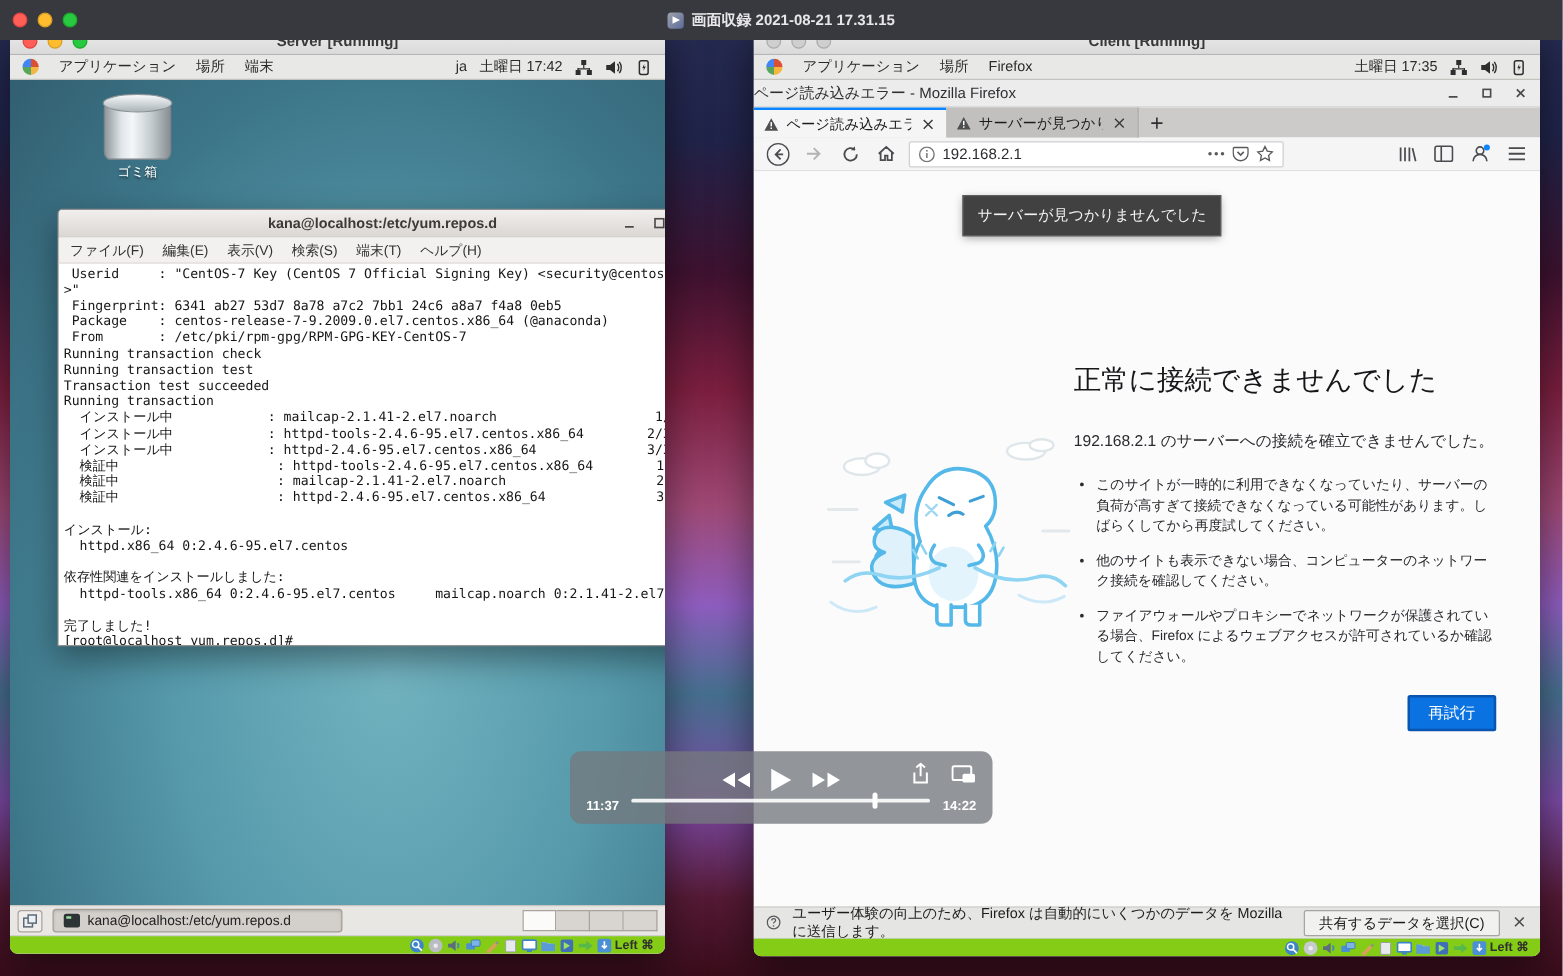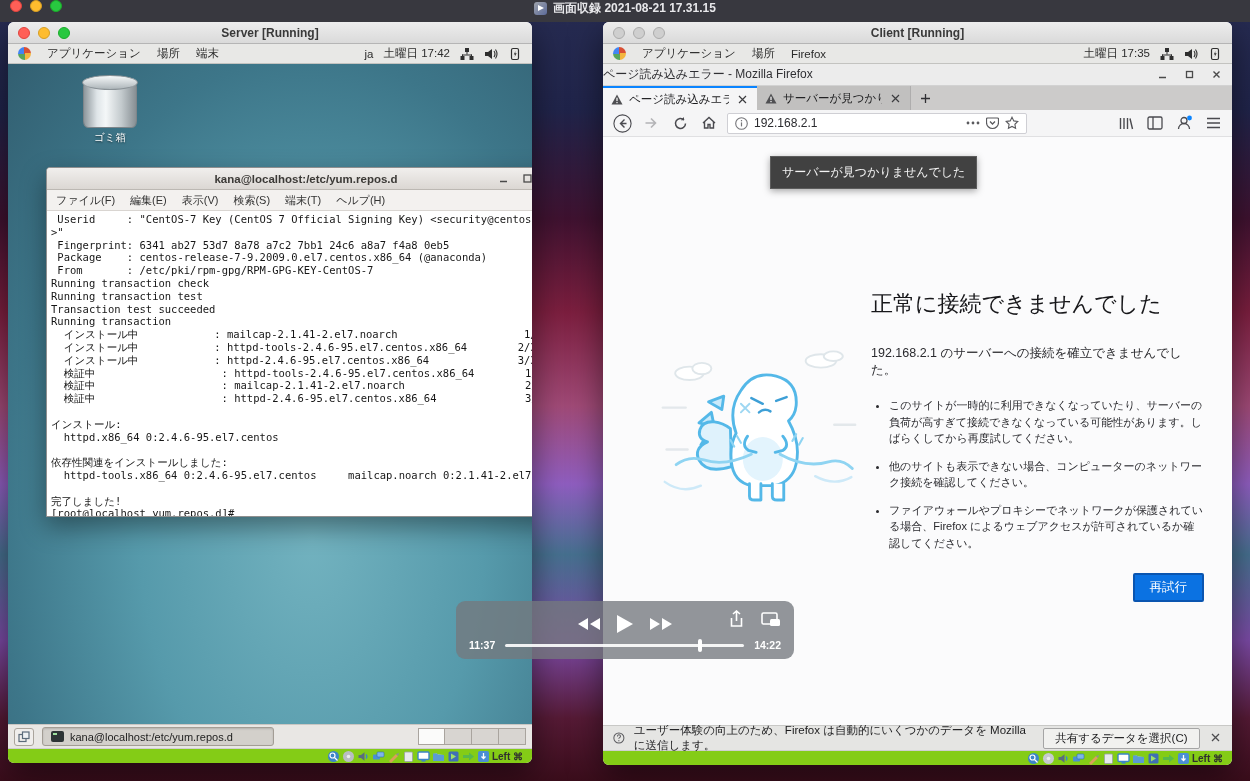--- a/index.html
+++ b/index.html
@@ -3,21 +3,21 @@
 <meta charset="utf-8">
 <style>
   * { margin:0; padding:0; box-sizing:border-box; }
   html,body { width:1250px; height:781px; overflow:hidden; }
   body {
     position:relative;
     font-family:"Liberation Sans",sans-serif;
     background:linear-gradient(180deg,#272c52 0%,#20244a 14%,#3f1230 28%,#7c1f3f 40%,#a04a77 52%,#8f5ec0 62%,#46708f 71%,#7b4aa5 82%,#551a35 92%,#3a0d1b 100%);
   }
   
-  .macbar { position:absolute; left:0; top:0; right:0; height:22px; background:#38383f; display:flex; z-index:5; }
+  .macbar { position:absolute; left:0; top:0; right:0; height:32px; background:#38383f; display:flex; align-items:center; z-index:5; }
   .tl-group { display:flex; gap:8px; padding-left:10px; }
   .tl { width:12px; height:12px; border-radius:50%; }
   .tl.red{background:#ff5f57;border:1px solid #e0443e;} .tl.yel{background:#febc2e;border:1px solid #d69e24;} .tl.grn{background:#28c840;border:1px solid #1aab29;}
   .tl.inact{background:#cfcfcf;border:1px solid #ababab;}
   .macbar-title { position:absolute; left:0; right:0; text-align:center; color:#e7e7ea; font-size:12px; font-weight:bold; display:flex; justify-content:center; align-items:center; gap:6px; }
   .qt-icon { width:13px; height:13px; border-radius:3px; background:linear-gradient(135deg,#9fa3ab,#5b6a9a); display:inline-block; position:relative; }
   .qt-icon:after{content:"";position:absolute;left:4px;top:3px;border-left:6px solid #fff;border-top:3.5px solid transparent;border-bottom:3.5px solid transparent;}
 
   
   .vm { position:absolute; display:flex; flex-direction:column; background:#fff; box-shadow:0 12px 32px rgba(0,0,0,.5); border-radius:6px 6px 6px 6px; overflow:hidden; }
@@ -81,40 +81,40 @@
   .tab.active { background:#f5f5f6; border-top:2px solid #0a84ff; }
   .tab.inactive { background:#c1c0bf; border-right:1px solid #aeadad; }
   .tab-close { width:14px; height:14px; display:flex; align-items:center; justify-content:center; border-radius:2px; flex:none; }
   .newtab { width:28px; display:flex; align-items:center; justify-content:center; }
   .ff-nav { height:27px; background:#f5f5f6; border-bottom:1px solid #e0e0e2; display:flex; align-items:center; padding:0 8px; gap:7px; flex:none; }
   .nav-ic { width:22px; height:22px; display:flex; align-items:center; justify-content:center; border-radius:3px; }
   .urlbar { width:300px; height:21px; background:#fff; border:1px solid #cfcfd4; border-radius:2px; display:flex; align-items:center; padding:0 7px; gap:6px; font-size:12px; color:#2a2a2e; }
   .urlbar .spacer { flex:1; }
   .flexgap { flex:1; }
   .ff-content { flex:1; position:relative; background:#fbfbfc; min-height:0; overflow:hidden; }
-  .error-wrap { display:flex; padding:152px 28px 0 56px; gap:12px; }
+  .error-wrap { display:flex; padding:152px 28px 0 56px; }
   .illus { width:200px; flex:none; padding-top:58px; }
   .etext { width:338px; }
   .etext h1 { font-size:22px; font-weight:400; color:#17171a; margin-bottom:26px; }
   .esub { font-size:12.5px; color:#2a2a2e; margin-bottom:18px; }
   .ebullets { list-style:disc; padding-left:18px; display:flex; flex-direction:column; gap:11px; font-size:11px; line-height:1.5; color:#2a2a2e; }
   .ebtnrow { display:flex; justify-content:flex-end; margin-top:22px; }
   .retry { background:#0b72e2; border:2px solid #0a55b0; color:#fff; font-size:12.5px; padding:4px 15px; border-radius:2px; font-family:inherit; }
   .ff-notif { height:25px; background:#e5e5e3; border-top:1px solid #c8c8c6; display:flex; align-items:center; gap:9px; padding:0 10px; font-size:11.5px; color:#1c1c1e; flex:none; }
   .notif-btn { margin-left:auto; border:1px solid #a5a5a5; background:#f1f1ef; border-radius:2px; font-size:11.5px; padding:2px 11px; color:#1c1c1e; font-family:inherit; white-space:nowrap; }
   .notif-close { width:16px; text-align:center; color:#555; font-size:12px; }
   .tooltip { position:absolute; left:167px; top:92px; background:#414141; color:#f4f4f4; font-size:12px; padding:7px 11px; border:1px solid #5c5c5c; box-shadow:0 2px 7px rgba(0,0,0,.35); z-index:60; white-space:nowrap; }
 
   
   .player { position:absolute; left:456px; top:601px; width:338px; height:58px; border-radius:9px;
     background:rgba(116,120,125,.78); color:#fff; z-index:120; display:flex; flex-direction:column; padding:7px 13px 8px; }
   .p-row1 { flex:1; position:relative; display:flex; align-items:center; justify-content:center; }
   .p-center { display:flex; align-items:center; gap:15px; }
   .p-right { position:absolute; right:0; top:2px; display:flex; gap:17px; align-items:center; }
-  .p-row2 { display:flex; align-items:center; gap:10px; font-size:10.5px; font-weight:bold; }
+  .p-row2 { display:flex; gap:10px; font-size:10.5px; font-weight:bold; }
   .p-track { flex:1; height:3px; background:rgba(255,255,255,.9); border-radius:2px; position:relative; }
   .p-knob { position:absolute; left:80.8%; top:-5px; width:3.5px; height:13px; background:#fff; border-radius:2px; }
   .pbtn { display:flex; align-items:center; justify-content:center; }
 </style>
 </head>
 <body>
 
 <div class="macbar">
   <div class="tl-group">
     <span class="tl red"></span>

